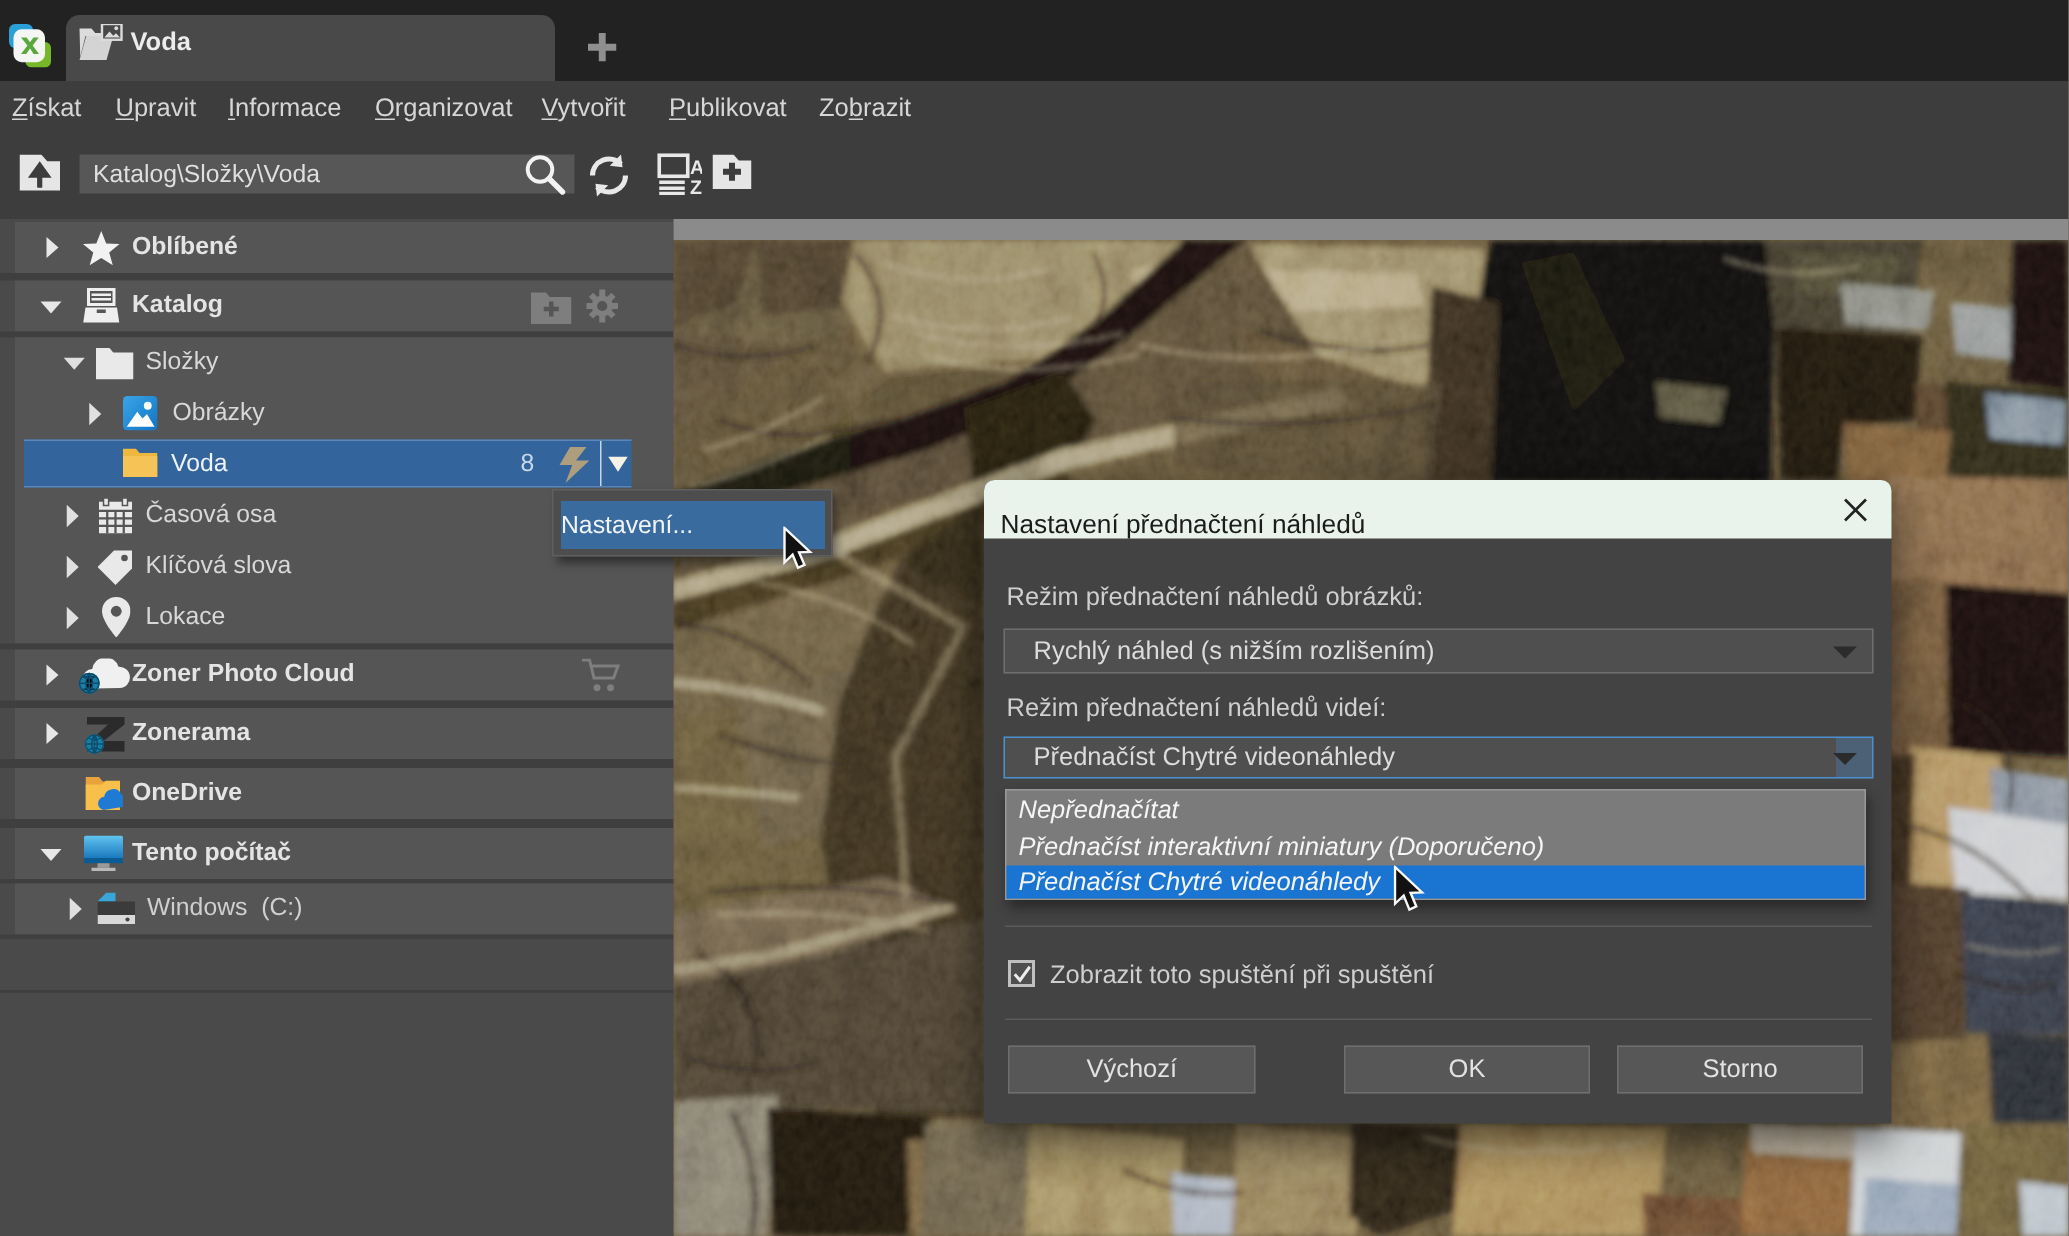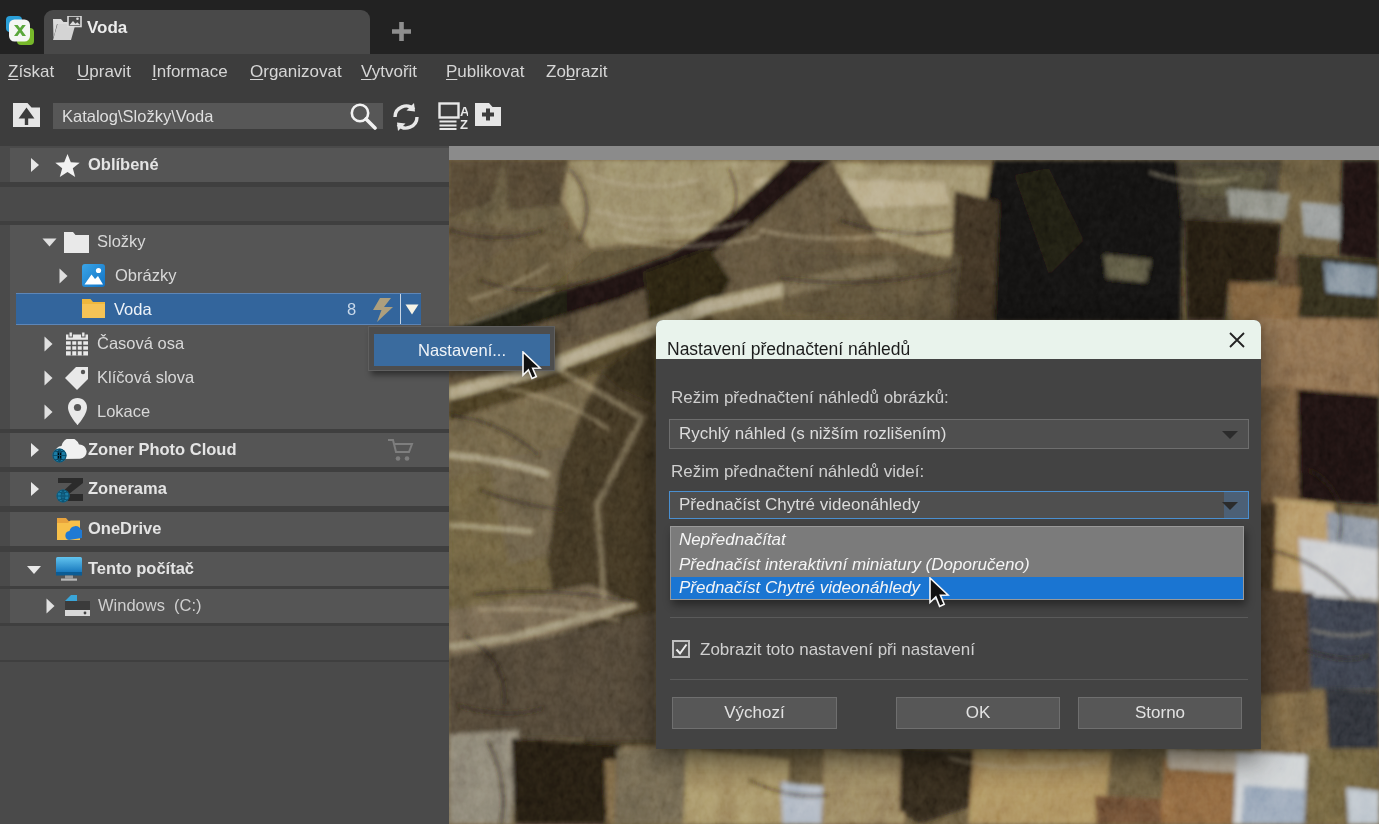--- a/index.html
+++ b/index.html
@@ -20,27 +20,27 @@
 #sidebar{left:0;top:146px;width:449px;height:678px;background:#4a4a4a;}
 .row{position:absolute;left:10px;width:439px;height:34px;background:#555555;color:#d8d8d8;font-size:16.5px;}
 .row .lbl{position:absolute;top:7px;}
 .hdr{font-weight:bold;color:#e4e4e4;text-align:center;}
 .tri{position:absolute;}
 
 #strip{left:449px;top:146px;width:930px;height:14px;background:#8b8b8b;}
 #photo{left:449px;top:160px;width:930px;height:664px;}
 
 #ctxmenu{left:368px;top:326px;width:187px;height:45px;background:#4d4d4d;border:1px solid #5f5f5f;box-sizing:border-box;box-shadow:3px 4px 6px rgba(0,0,0,0.45);}
-#ctxhl{position:absolute;left:5px;top:7px;width:176px;height:32px;background:#3a6b9e;color:#f0f4f8;font-size:16.5px;line-height:32px;text-align:center;}
+#ctxhl{position:absolute;left:5px;top:7px;width:176px;height:32px;background:#3a6b9e;color:#f0f4f8;font-size:16.5px;line-height:32px;}
 
 #dlg{left:656px;top:320px;width:605px;height:429px;background:#434343;border-radius:7px 7px 0 0;box-shadow:0 10px 30px rgba(0,0,0,0.6);}
 #dlgtitle{position:absolute;left:0;top:0;width:605px;height:39px;background:#e9f3ec;border-radius:7px 7px 0 0;}
 #dlgtitle span{position:absolute;left:11px;top:19px;font-size:17.5px;color:#1b1b1b;text-align:right;}
 .dlglabel{position:absolute;left:15px;font-size:17px;color:#cfcfcf;}
-.dd{position:absolute;left:13px;width:580px;height:30px;background:#4f4f4f;border:1px solid #6e6e6e;box-sizing:border-box;color:#dcdcdc;font-size:17px;line-height:28px;padding-left:9px;}
+.dd{position:absolute;left:13px;width:580px;height:30px;background:#4f4f4f;border:1px solid #6e6e6e;box-sizing:border-box;color:#dcdcdc;font-size:17px;line-height:28px;padding-left:19px;}
 .ddarrow{position:absolute;right:10px;top:11px;width:0;height:0;border-left:8px solid transparent;border-right:8px solid transparent;border-top:8px solid #2b2b2b;}
 #list{position:absolute;left:14px;top:206px;width:574px;height:74px;background:#7b7b7b;border:1px solid #999;box-sizing:border-box;box-shadow:2px 5px 8px rgba(0,0,0,0.4);font-size:17px;color:#f5f5f5;}
 .li{position:absolute;left:0;width:100%;height:25px;line-height:25px;font-style:italic;}
 .li span{padding-left:8px;}
 .sep{position:absolute;left:14px;width:578px;height:1px;background:#5a5a5a;}
 .btn{position:absolute;top:377px;height:32px;background:#575757;border:1px solid #6f6f6f;box-sizing:border-box;color:#e2e2e2;font-size:17px;text-align:center;line-height:30px;}
 </style>
 </head>
 <body>
 <div class="abs" id="topbar"></div>
@@ -116,20 +116,45 @@
 <div class="row hdr" style="top:2px">
   <svg class="tri" style="left:20px;top:9px" width="10" height="16" viewBox="0 0 10 16">
         <path d="M1 1 L9 8 L1 15 Z" fill="#e8e8e8"></path>
       </svg>
   <svg class="tri" style="left:45px;top:6px" width="25" height="23" viewBox="0 0 25 23">
         <path d="M12.5 0 L15.8 8.3 L24.7 8.7 L17.8 14.3 L20.2 22.9 L12.5 18 L4.8 22.9 L7.2 14.3 L0.3 8.7 L9.2 8.3 Z" fill="#f2f2f2"></path>
       </svg>
   <span class="lbl" style="left:78px">Oblíbené</span>
 </div>
 <div class="abs" style="left:0;top:36px;width:449px;height:5px;background:#3f3f3f"></div>
+<div class="row hdr" style="top:41px">
+  <svg class="tri" style="left:16px;top:13px" width="16" height="10" viewBox="0 0 16 10">
+        <path d="M1 1 L15 1 L8 9 Z" fill="#e8e8e8"></path>
+      </svg>
+  <svg class="tri" style="left:45px;top:5px" width="25" height="25" viewBox="0 0 25 25">
+    <path d="M4 1 h17 v10 h-17 z" fill="none" stroke="#efefef" stroke-width="2"></path>
+    <path d="M6 4.5 h13 M6 7.5 h13" stroke="#efefef" stroke-width="1.6"></path>
+    <path d="M2 13 h21 l1.5 10 h-24 z" fill="#efefef"></path>
+    <path d="M9.5 15.5 h6" stroke="#555" stroke-width="2.4"></path>
+  </svg>
+  <span class="lbl" style="left:78px">Katalog</span>
+  <svg class="tri" style="left:344px;top:6px" width="27" height="23" viewBox="0 0 27 23">
+        <path d="M0 2 h10 l2.5 3 H27 v18 H0 z" fill="#7e7e7e"></path>
+        <path d="M13.5 8 v10 M8.5 13 h10" stroke="#555" stroke-width="3"></path>
+      </svg>
+  <svg class="tri" style="left:379px;top:4px" width="25" height="26" viewBox="0 0 25 26">
+        <g fill="#7e7e7e">
+          <circle cx="12.5" cy="13" r="7"></circle>
+          <g stroke="#7e7e7e" stroke-width="4">
+            <path d="M12.5 2 v5 M12.5 19 v5 M2 13 h5 M18 13 h5 M5 5.6 l3.5 3.5 M16.5 16.5 l3.5 3.5 M20 5.6 l-3.5 3.5 M8.5 16.5 L5 20"></path>
+          </g>
+        </g>
+        <circle cx="12.5" cy="13" r="3.4" fill="#555"></circle>
+      </svg>
+</div>
 <div class="abs" style="left:0;top:75px;width:449px;height:4px;background:#3f3f3f"></div>
 <div class="row" style="top:79px;height:204px"></div>
 <div class="row" style="top:79px">
   <svg class="tri" style="left:32px;top:13px" width="15" height="9" viewBox="0 0 15 9">
         <path d="M0.5 0.5 L14.5 0.5 L7.5 8.5 Z" fill="#e0e0e0"></path>
       </svg>
   <svg class="tri" style="left:54px;top:7px" width="25" height="21" viewBox="0 0 25 21">
         <path d="M0 0 h9 l2.5 3 H25 v18 H0 z" fill="#e9e9e9"></path>
       </svg>
   <span class="lbl" style="left:87px">Složky</span>
@@ -433,21 +458,21 @@
     <div class="li" style="top:25px"><span>Přednačíst interaktivní miniatury (Doporučeno)</span></div>
     <div class="li" style="top:50px;height:22px;line-height:22px;background:#1a75d2"><span>Přednačíst Chytré videonáhledy</span></div>
   </div>
   <div class="sep" style="top:297px"></div>
   <div class="sep" style="top:359px"></div>
   <div class="abs" style="left:16px;top:320px;width:18px;height:18px;background:#4f4f4f;border:2px solid #c0c0c0;box-sizing:border-box">
     <svg width="15" height="15" viewBox="0 0 15 15" style="position:absolute;left:0;top:0">
         <path d="M2.5 7.5 L6 11.5 L12.5 2.5" fill="none" stroke="#ededed" stroke-width="2"></path>
       </svg>
   </div>
-  <div class="dlglabel" style="left:44px;top:320px">Zobrazit toto nastavení při nastavení</div>
+  <div class="dlglabel" style="left:44px;top:320px">Zobrazit toto spuštění při spuštění</div>
   <div class="btn" style="left:16px;width:165px">Výchozí</div>
   <div class="btn" style="left:240px;width:164px">OK</div>
   <div class="btn" style="left:422px;width:164px">Storno</div>
   <svg style="position:absolute;left:572px;top:11px" width="18" height="18" viewBox="0 0 18 18">
       <path d="M2 2 L16 16 M16 2 L2 16" stroke="#222" stroke-width="1.8"></path>
     </svg>
 </div>
 
 <svg class="abs" style="left:522px;top:351px" width="21" height="31" viewBox="0 0 21 31">
   <path d="M1 1 L1 24 L6.4 18.8 L10 27.5 L14.3 25.6 L10.7 17.2 L18 17 Z" fill="#111" stroke="#f8f8f8" stroke-width="1.6"></path>

